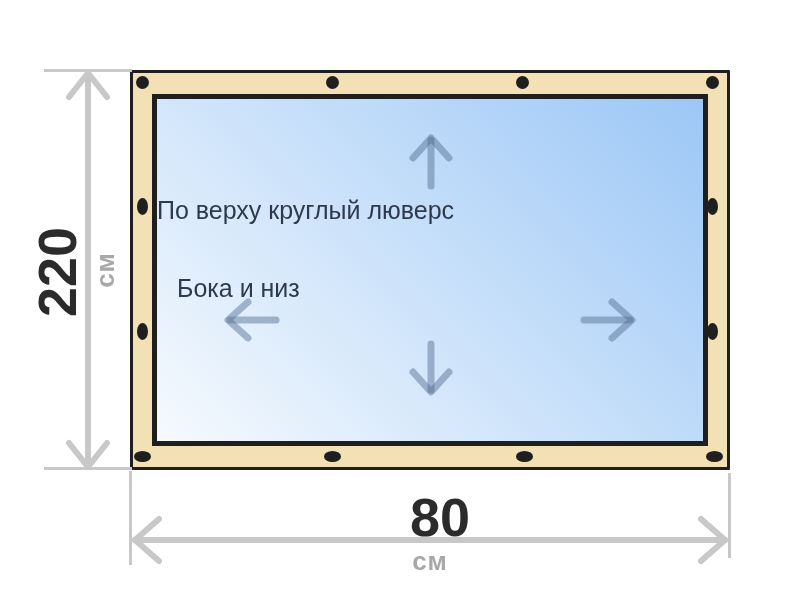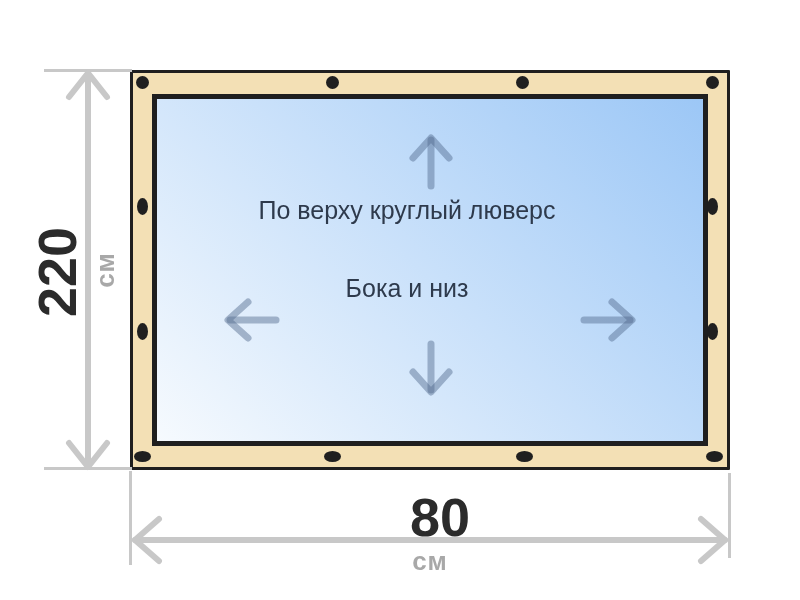--- a/index.html
+++ b/index.html
@@ -18,24 +18,24 @@
     background: linear-gradient(45deg, var(--window-start) 0%, var(--window-end) 100%);
   }
 
   
   .grom { position: absolute; background: var(--outline); }
   .grom.c { width: 13px; height: 13px; border-radius: 50%; }
   .grom.h { width: 17px; height: 11px; border-radius: 50%; }
   .grom.v { width: 11px; height: 17px; border-radius: 50%; }
 
   
-  .note { position: absolute; left: 157px; width: 500px; text-align: center;
+  .note { position: absolute; left: 157px; width: 500px; 
           color: var(--annotation); }
   .note-top { top: 196px; font-size: 25px; line-height: 29px; }
-  .note-mid { top: 272px; font-size: 25px; line-height: 33px; }
+  .note-mid { top: 272px; font-size: 25px; line-height: 33px; margin-left: 20px; }
 
   
   .flow { position: absolute; }
   .flow polyline, .flow line {
     fill: none; stroke: var(--inner-arrow); stroke-width: 7;
     stroke-linecap: round; stroke-linejoin: round;
   }
 
   
   .dim polyline, .dim line {

